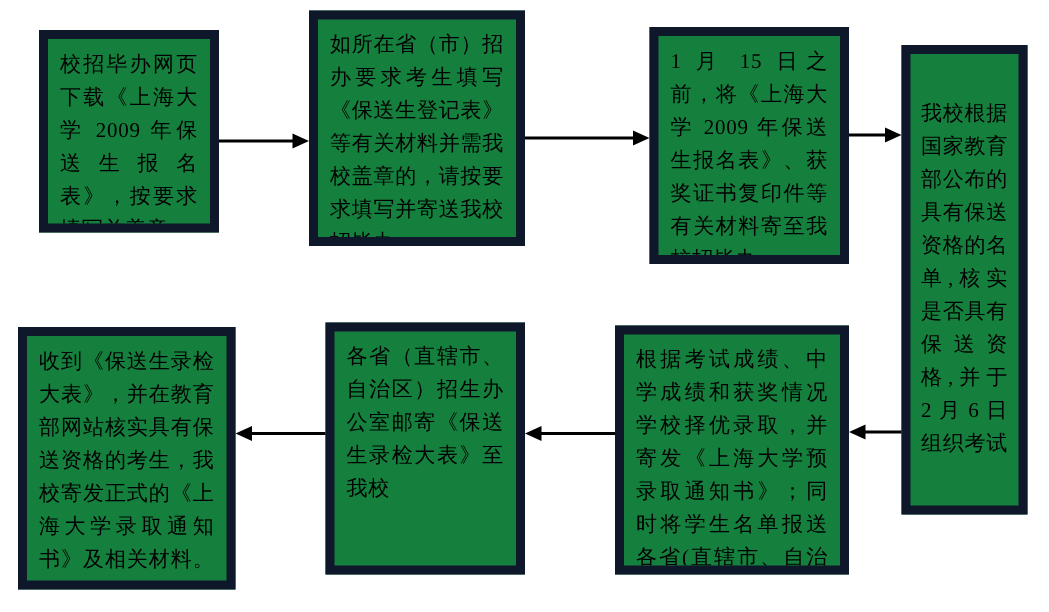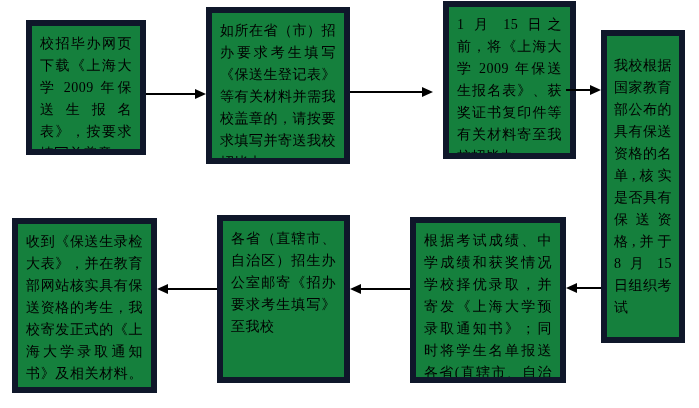--- a/index.html
+++ b/index.html
@@ -26,21 +26,21 @@
     padding: 7px 8px;
     text-align: justify;
     text-align-last: left;
     text-justify: inter-character;
     letter-spacing: 0.5px;
     overflow: hidden;
   }
   
   .b1 { left: 26px;  top: 20px; width: 120px; height: 135px; }
   .b2 { left: 206px; top: 7px; width: 144px; height: 157px; }
-  .b3 { left: 433px; top: 1px; width: 133px; height: 158px; margin-left: 10px; }
+  .b3 { left: 433px; top: 18px; width: 133px; height: 158px; }
   
   .b4 {
     left: 601px; top: 30px; width: 84px; height: 313px;
     display: flex; align-items: center; padding: 0 7px;
   }
   
   .b5 { left: 410px; top: 217px; width: 156px; height: 166px; }
   .b6 { left: 217px; top: 215px; width: 133px; height: 168px; }
   .b7 { left: 12px;  top: 218px; width: 145px; height: 175px; }
 
@@ -79,29 +79,29 @@
 
   <div class="flowbox b2">
     <span class="txt">如所在省（市）招办要求考生填写《保送生登记表》等有关材料并需我校盖章的，请按要求填写并寄送我校招毕办</span>
   </div>
 
   <div class="flowbox b3">
     <span class="txt">1 月 15 日之前，将《上海大学 2009 年保送生报名表》、获奖证书复印件等有关材料寄至我校招毕办</span>
   </div>
 
   <div class="flowbox b4">
-    <span class="txt">我校根据国家教育部公布的具有保送资格的名单,核实是否具有保送资格,并于 8 月 15 日组织考试</span>
+    <span class="txt">我校根据国家教育部公布的具有保送资格的名单,核实是否具有保送资格,并于 2 月 6 日组织考试</span>
   </div>
 
   <div class="flowbox b5">
     <span class="txt">根据考试成绩、中学成绩和获奖情况学校择优录取，并寄发《上海大学预录取通知书》；同时将学生名单报送各省(直辖市、自治区)招生办公室审核</span>
   </div>
 
   <div class="flowbox b6">
-    <span class="txt">各省（直辖市、自治区）招生办公室邮寄《招办要求考生填写》至我校</span>
+    <span class="txt">各省（直辖市、自治区）招生办公室邮寄《保送生录检大表》至我校</span>
   </div>
 
   <div class="flowbox b7">
     <span class="txt">收到《保送生录检大表》，并在教育部网站核实具有保送资格的考生，我校寄发正式的《上海大学录取通知书》及相关材料。被录取学生不再参加 2009 年高考。</span>
   </div>
 
   <div class="arrow right a1">
     <span class="shaft"></span>
     <span class="head"></span>
   </div>

